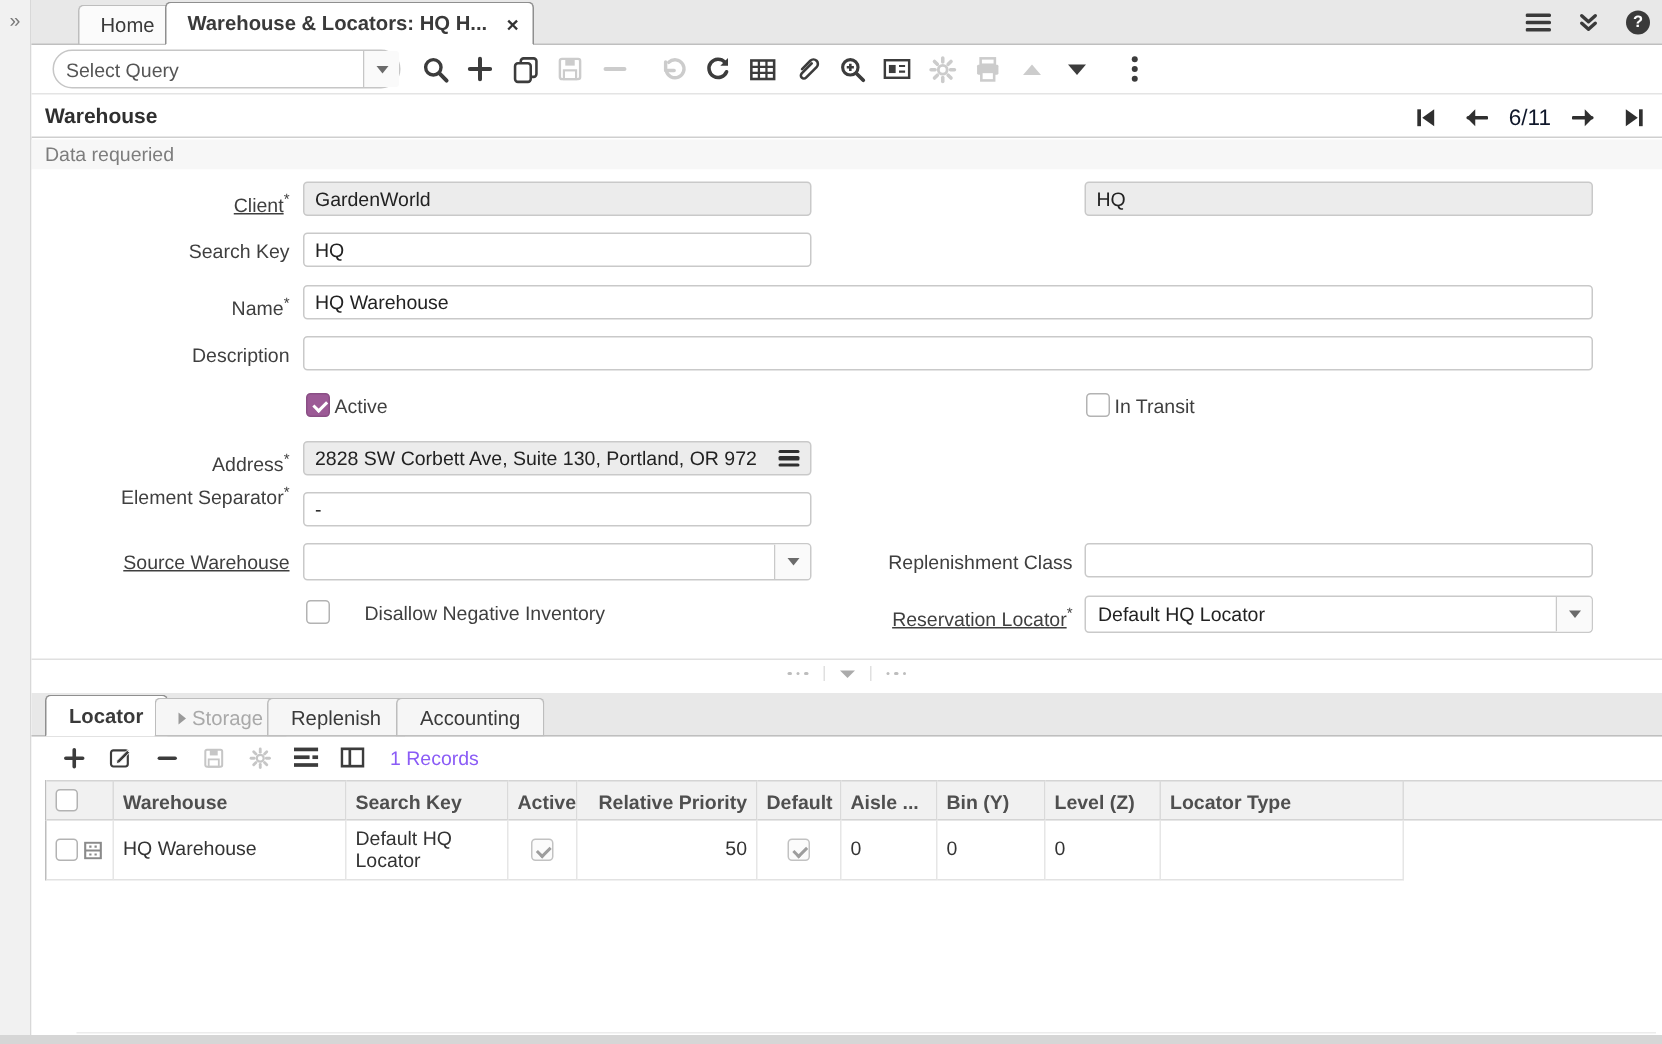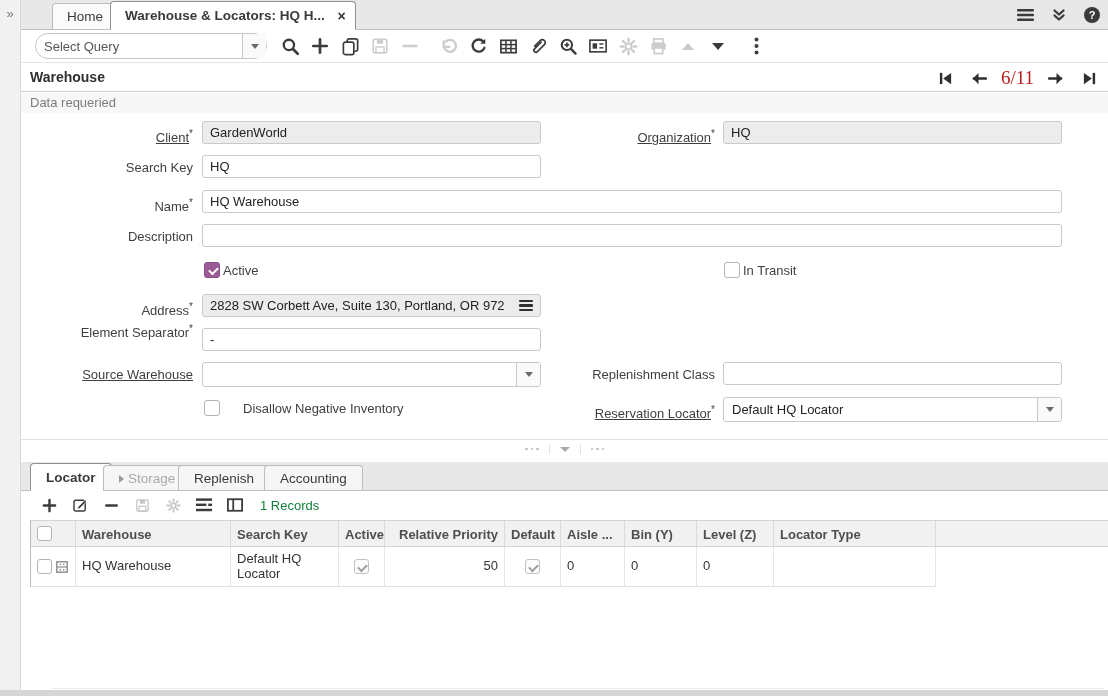--- a/index.html
+++ b/index.html
@@ -32,21 +32,21 @@
   .tbtn.disabled { color:#cccccc; cursor:default; }
   .tb-gap { width:8px; }
   .tri-up { width:0; height:0; border-left:6px solid transparent; border-right:6px solid transparent; border-bottom:7px solid currentColor; }
   .tri-down { width:0; height:0; border-left:6px solid transparent; border-right:6px solid transparent; border-top:7px solid currentColor; }
 
   
   .panel-header { position:absolute; left:21px; top:62px; right:0; height:30px; background:#fff; border-top:1px solid #e4e4e4; border-bottom:1px solid #cfcfcf; }
   .panel-title { position:absolute; left:9px; top:6px; font-size:14px; font-weight:bold; color:#2f2f2f; }
   .rec-nav { position:absolute; right:6px; top:0; height:30px; display:flex; align-items:center; gap:7px; }
   .nav-btn { width:26px; height:24px; display:flex; align-items:center; justify-content:center; color:#2f2f2f; cursor:pointer; }
-  .rec-pos { color:#b91c1c; font-size:19px; padding:0 2px;font-family:Liberation Serif, serif; }
+  .rec-pos { color:#0f172a; font-size:15px; padding:0 2px; }
 
   
   .statusbar { position:absolute; left:21px; top:93px; right:0; height:20px; background:#f7f7f7; color:#7d7d7d; line-height:20px; padding-left:9px; font-size:13px; }
 
   
   .form { position:absolute; left:21px; top:113px; right:0; height:327px; background:#fff; border-bottom:1px solid #e0e0e0; }
   .flabel { position:absolute; height:25px; line-height:25px; text-align:right; color:#3f3f3f; white-space:nowrap; }
   .flabel.l { left:0; width:172px; }
   .flabel.r { left:500px; width:194px; }
   .flabel .lbl-u { text-decoration:underline; }
@@ -80,21 +80,21 @@
   .detail { position:absolute; left:21px; top:458px; right:0; bottom:0; background:#fff; }
   .dtabs { position:absolute; left:0; top:4px; right:0; height:29px; background:#e8e8e8; border-bottom:1px solid #bfbfbf; }
   .dtab { position:absolute; bottom:-1px; height:26px; line-height:25px; padding:0 15px; background:#f6f6f6; border:1px solid #bdbdbd; border-bottom:1px solid #bfbfbf; border-radius:4px 4px 0 0; color:#3a3a3a; font-size:13.5px; cursor:pointer; }
   .dtab.active { background:#fff; border-color:#8f8f8f; border-bottom-color:#fff; font-weight:bold; height:28px; line-height:27px; }
   .dtab.disabled { color:#a9a9a9; cursor:default; }
   .dtab .pre-tri { display:inline-block; width:0; height:0; border-top:4px solid transparent; border-bottom:4px solid transparent; border-left:5px solid #9a9a9a; margin-right:4px; }
 
   .subtoolbar { position:absolute; left:0; top:34px; right:0; height:26px; display:flex; align-items:center; padding-left:16px; gap:7px; }
   .sbtn { width:24px; height:22px; display:flex; align-items:center; justify-content:center; color:#3c3c3c; cursor:pointer; }
   .sbtn.disabled { color:#c6c6c6; cursor:default; }
-  .records { color:#15803d; margin-left:6px; }
+  .records { color:#8b5cf6; margin-left:6px; }
 
   
   .grid { position:absolute; left:9px; top:62px; right:0; }
   .grow { display:flex; width:100%; }
   .gcell { border-right:1px solid #dadada; padding:4px 6px; overflow:hidden; }
   .ghead .gcell { background:#f1f1f1; border-top:1px solid #d4d4d4; border-bottom:1px solid #d4d4d4; font-weight:bold; color:#4f4f4f; white-space:nowrap; height:27px; line-height:19px; }
   .ghead .gcell.filler { background:#f3f3f3; border-right:none; }
   .gbody .gcell { border-right:1px solid #e6e6e6; border-bottom:1px solid #e2e2e2; height:40px; }
   .gbody .gcell.filler { border-right:none; border-bottom:none; }
   .ghead { border-left:1px solid #bdbdbd; }
@@ -312,21 +312,20 @@
   </div>
 
   <div class="statusbar">
     <span>Data requeried</span>
   </div>
 
   <div class="form">
 
     <div class="flabel l" style="top:8px;"><span class="lbl-u">Client</span><sup>*</sup></div>
     <input class="fld ro" style="left: 181px; top: 8px; width: 339px;" readonly="" value="GardenWorld">
-    <div class="flabel r" style="top:8px;"><span class="lbl-u">Organization</span><sup>*</sup></div>
     <input class="fld ro" style="left: 702px; top: 8px; width: 339px;" readonly="" value="HQ">
 
     <div class="flabel l" style="top:42px;"><span>Search Key</span></div>
     <input class="fld" style="left: 181px; top: 42px; width: 339px;" value="HQ">
 
     <div class="flabel l" style="top:77px;"><span>Name</span><sup>*</sup></div>
     <input class="fld" style="left: 181px; top: 77px; width: 860px;" value="HQ Warehouse">
 
     <div class="flabel l" style="top:111px;"><span>Description</span></div>
     <input class="fld" style="left: 181px; top: 111px; width: 860px;" value="">

